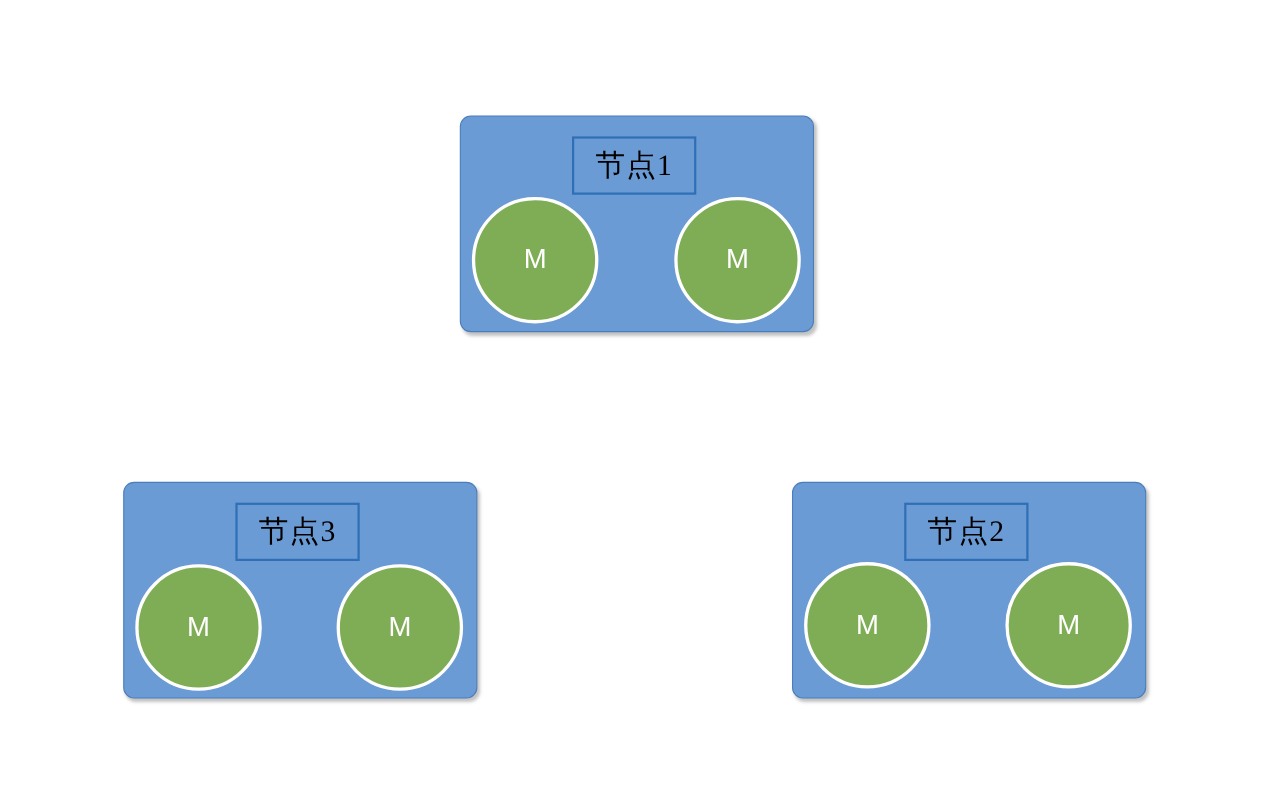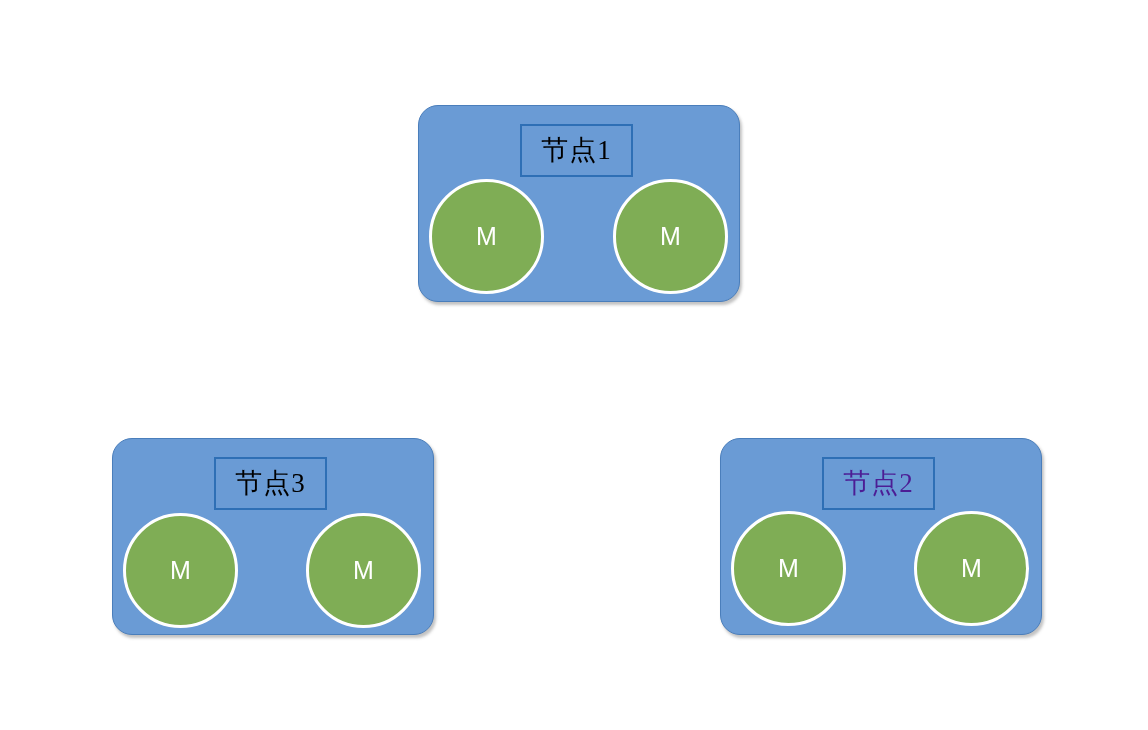--- a/index.html
+++ b/index.html
@@ -23,21 +23,21 @@
     height: 730px;
     background: #ffffff;
   }
 
   
   .node {
     position: absolute;
     box-sizing: border-box;
     background: #6A9BD5;
     border: 1px solid #4A7EBB;
-    border-radius: 20px;
+    border-radius: 10px;
     box-shadow: 2px 3px 3px rgba(120,120,120,0.45);
   }
 
   
   .node-label {
     position: absolute;
     box-sizing: border-box;
     background: transparent;
     border: 2px solid #2E6FB5;
     display: flex;
@@ -91,21 +91,21 @@
     </div>
     <div class="member" style="left: 10px; top: 74px; width: 115px; height: 115px; background: rgb(127, 173, 85); border-color: rgb(255, 255, 255); color: rgb(255, 255, 255);">
       <span>M</span>
     </div>
     <div class="member" style="left: 193px; top: 74px; width: 115px; height: 115px; background: rgb(127, 173, 85); border-color: rgb(255, 255, 255); color: rgb(255, 255, 255);">
       <span>M</span>
     </div>
   </div>
 
   <div class="node" id="node-2" style="left: 720px; top: 438px; width: 322px; height: 197px; background: rgb(106, 155, 213); border-color: rgb(74, 126, 187);">
-    <div class="node-label" style="left: 101px; top: 18px; width: 113px; height: 53px; border-color: rgb(46, 111, 181); color: #4c1d95;">
+    <div class="node-label" style="left: 101px; top: 18px; width: 113px; height: 53px; border-color: rgb(46, 111, 181); color: #000000;">
       <span>节点2</span>
     </div>
     <div class="member" style="left: 10px; top: 72px; width: 115px; height: 115px; background: rgb(127, 173, 85); border-color: rgb(255, 255, 255); color: rgb(255, 255, 255);">
       <span>M</span>
     </div>
     <div class="member" style="left: 193px; top: 72px; width: 115px; height: 115px; background: rgb(127, 173, 85); border-color: rgb(255, 255, 255); color: rgb(255, 255, 255);">
       <span>M</span>
     </div>
   </div>
 

